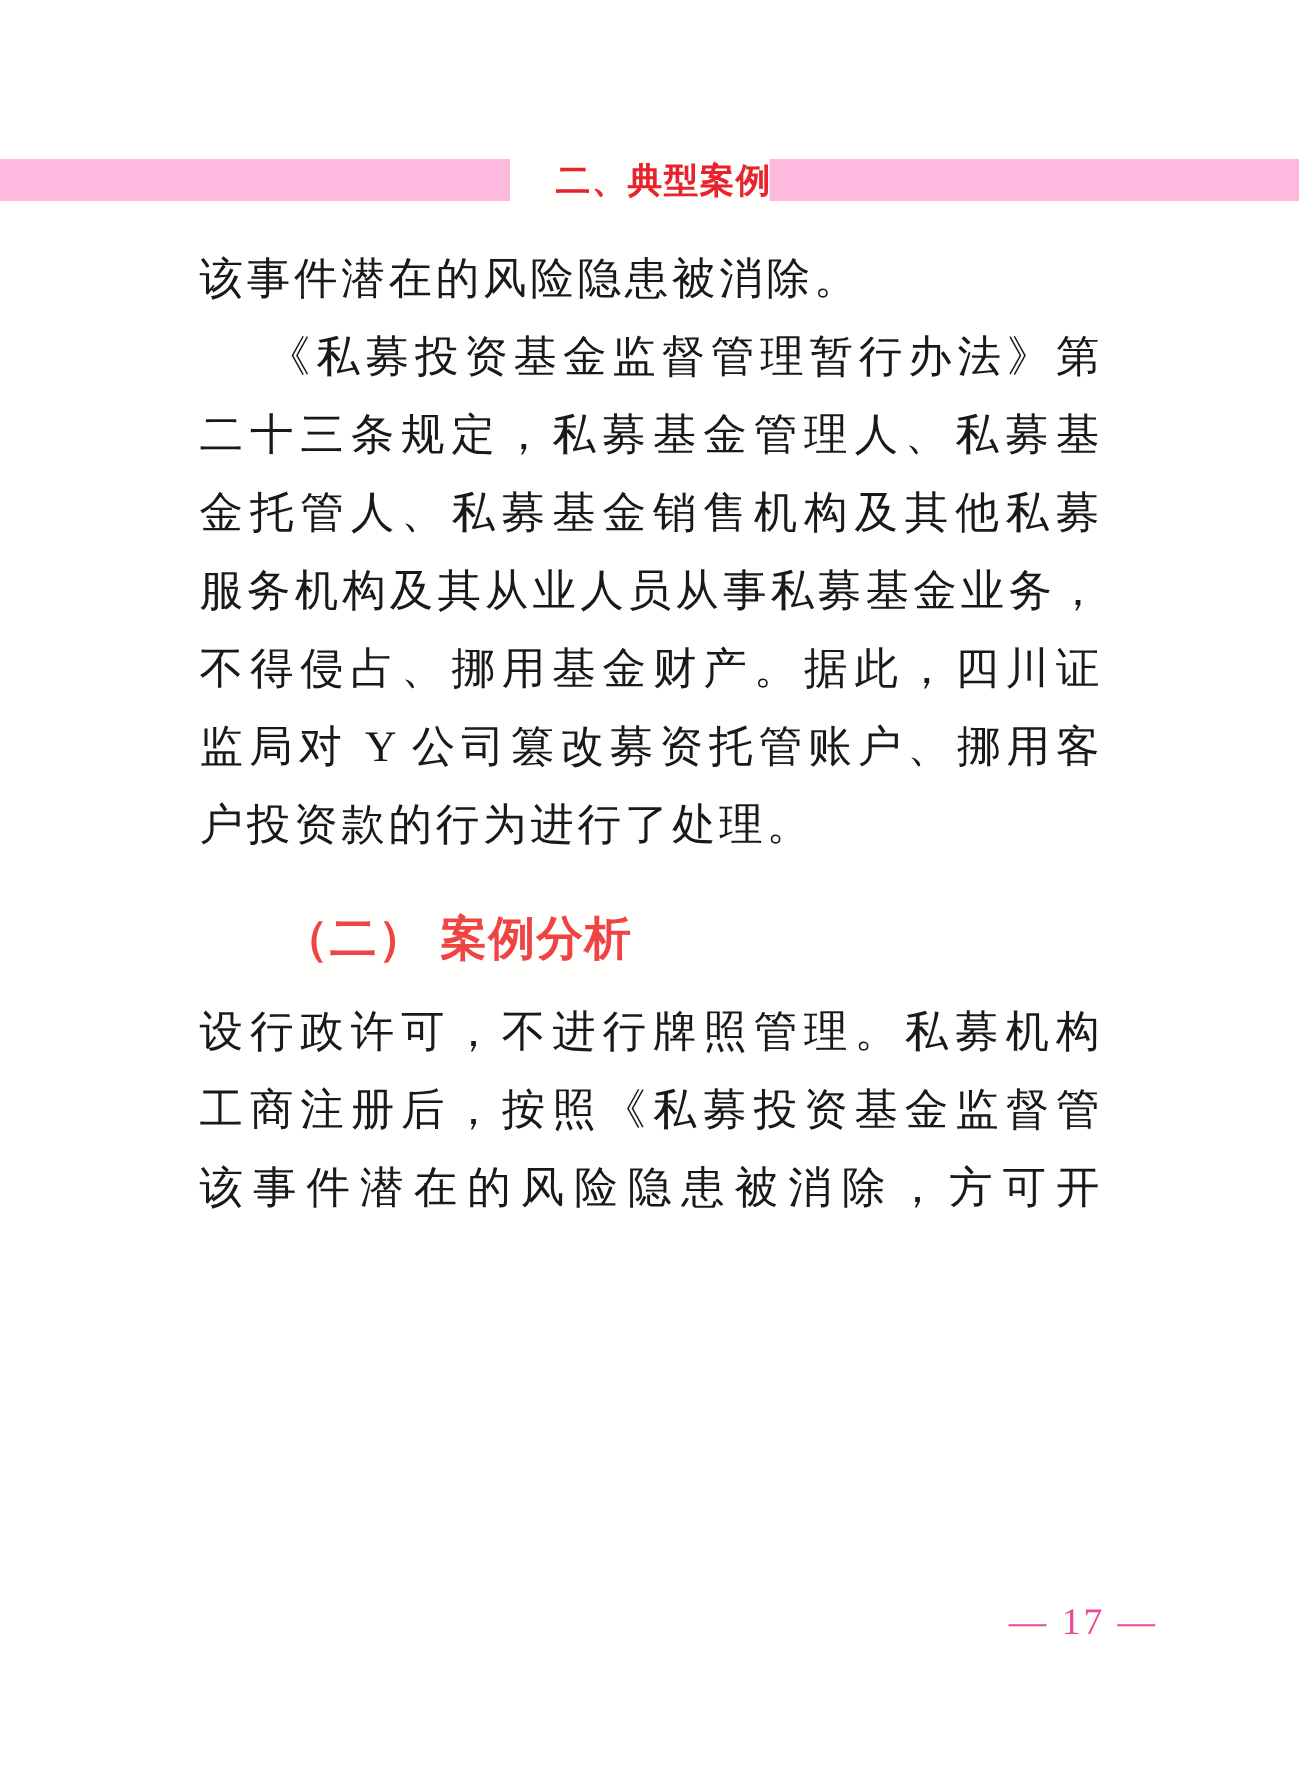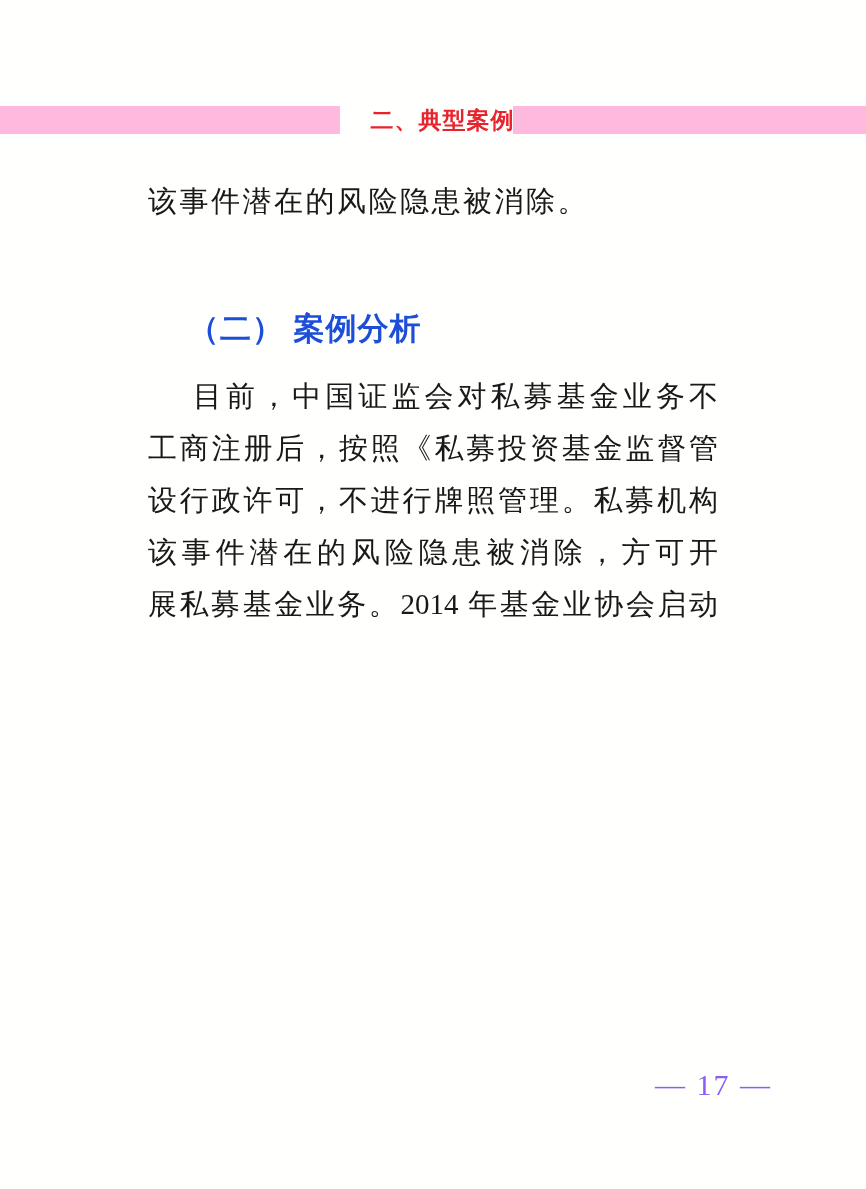--- a/index.html
+++ b/index.html
@@ -37,79 +37,86 @@
     white-space: nowrap;
   }
   
   .body-text {
     position: absolute;
     left: 133px;
     top: 160px;
     width: 600px;
     font-size: 29px;
   }
-  .para { margin: 15px; padding: 0; }
+  .para { margin: 0; padding: 0; }
   .line {
     height: 52px;
     line-height: 52px;
   }
   .line.just {
     text-align: justify;
     text-align-last: justify;
   }
   .line.left {
     text-align: left;
     letter-spacing: 2.5px;
     white-space: nowrap;
   }
   .line.indent { text-indent: 45px; }
   .heading {
-    margin: 76px 0 10px 55px;
+    margin: 24px 0 10px 55px;
     height: 52px;
     line-height: 52px;
     font-size: 31px;
     font-family: "Liberation Sans", "DejaVu Sans", sans-serif;
     font-weight: bold;
-    color: #1d4ed8;
+    color: #ef4444;
     letter-spacing: 1px;
   }
   
   .pageno {
     position: absolute;
     top: 1068px;
     right: 94px;
-    font-size: 30px;
+    font-size: 25px;
     letter-spacing: 2px;
-    color: #8b5cf6;
+    color: #ec4899;
     white-space: nowrap;
   }
 </style>
 </head>
 <body>
 
 <div class="page">
 
   <div class="band-seg left"></div>
   <div class="band-title">二、典型案例</div>
   <div class="band-seg right"></div>
 
   <div class="body-text">
 
     <div class="para">
       <div class="line left">该事件潜在的风险隐患被消除。</div>
     </div>
 
+    <div class="para">
+      <div class="line just indent">《私募投资基金监督管理暂行办法》第</div>
+      <div class="line just">二十三条规定，私募基金管理人、私募基</div>
+      <div class="line just">金托管人、私募基金销售机构及其他私募</div>
+      <div class="line just">服务机构及其从业人员从事私募基金业务，</div>
+      <div class="line just">不得侵占、挪用基金财产。据此，四川证</div>
+      <div class="line just">监局对 Y 公司篡改募资托管账户、挪用客</div>
+      <div class="line left">户投资款的行为进行了处理。</div>
+    </div>
 
     <h2 class="heading">（二） 案例分析</h2>
 
     <div class="para">
-      <div class="line just indent">目前，中国证监会对私募基金业务不</div>
+      <div class="line just">设行政许可，不进行牌照管理。私募机构</div>
       <div class="line just">工商注册后，按照《私募投资基金监督管</div>
-      <div class="line just">设行政许可，不进行牌照管理。私募机构</div>
       <div class="line just">该事件潜在的风险隐患被消除，方可开</div>
-      <div class="line just">展私募基金业务。2014 年基金业协会启动</div>
     </div>
 
   </div>
 
   <div class="pageno">— 17 —</div>
 
 </div>
 
 </body></html>

